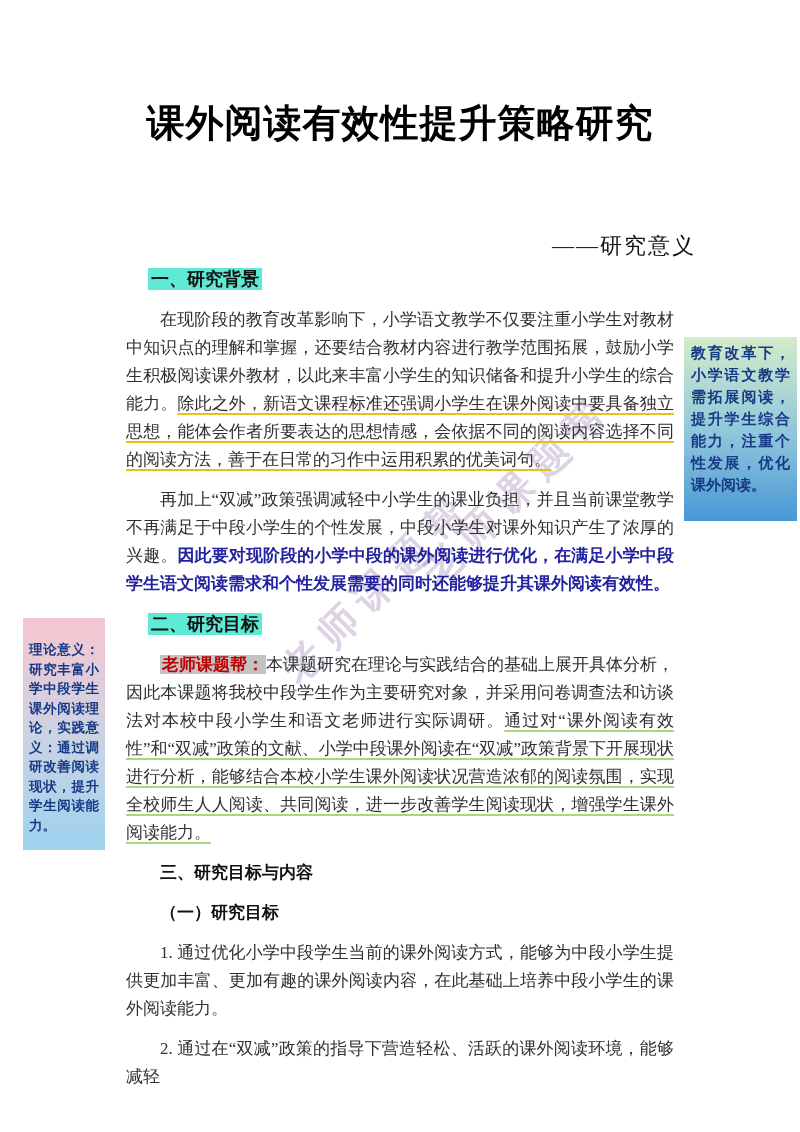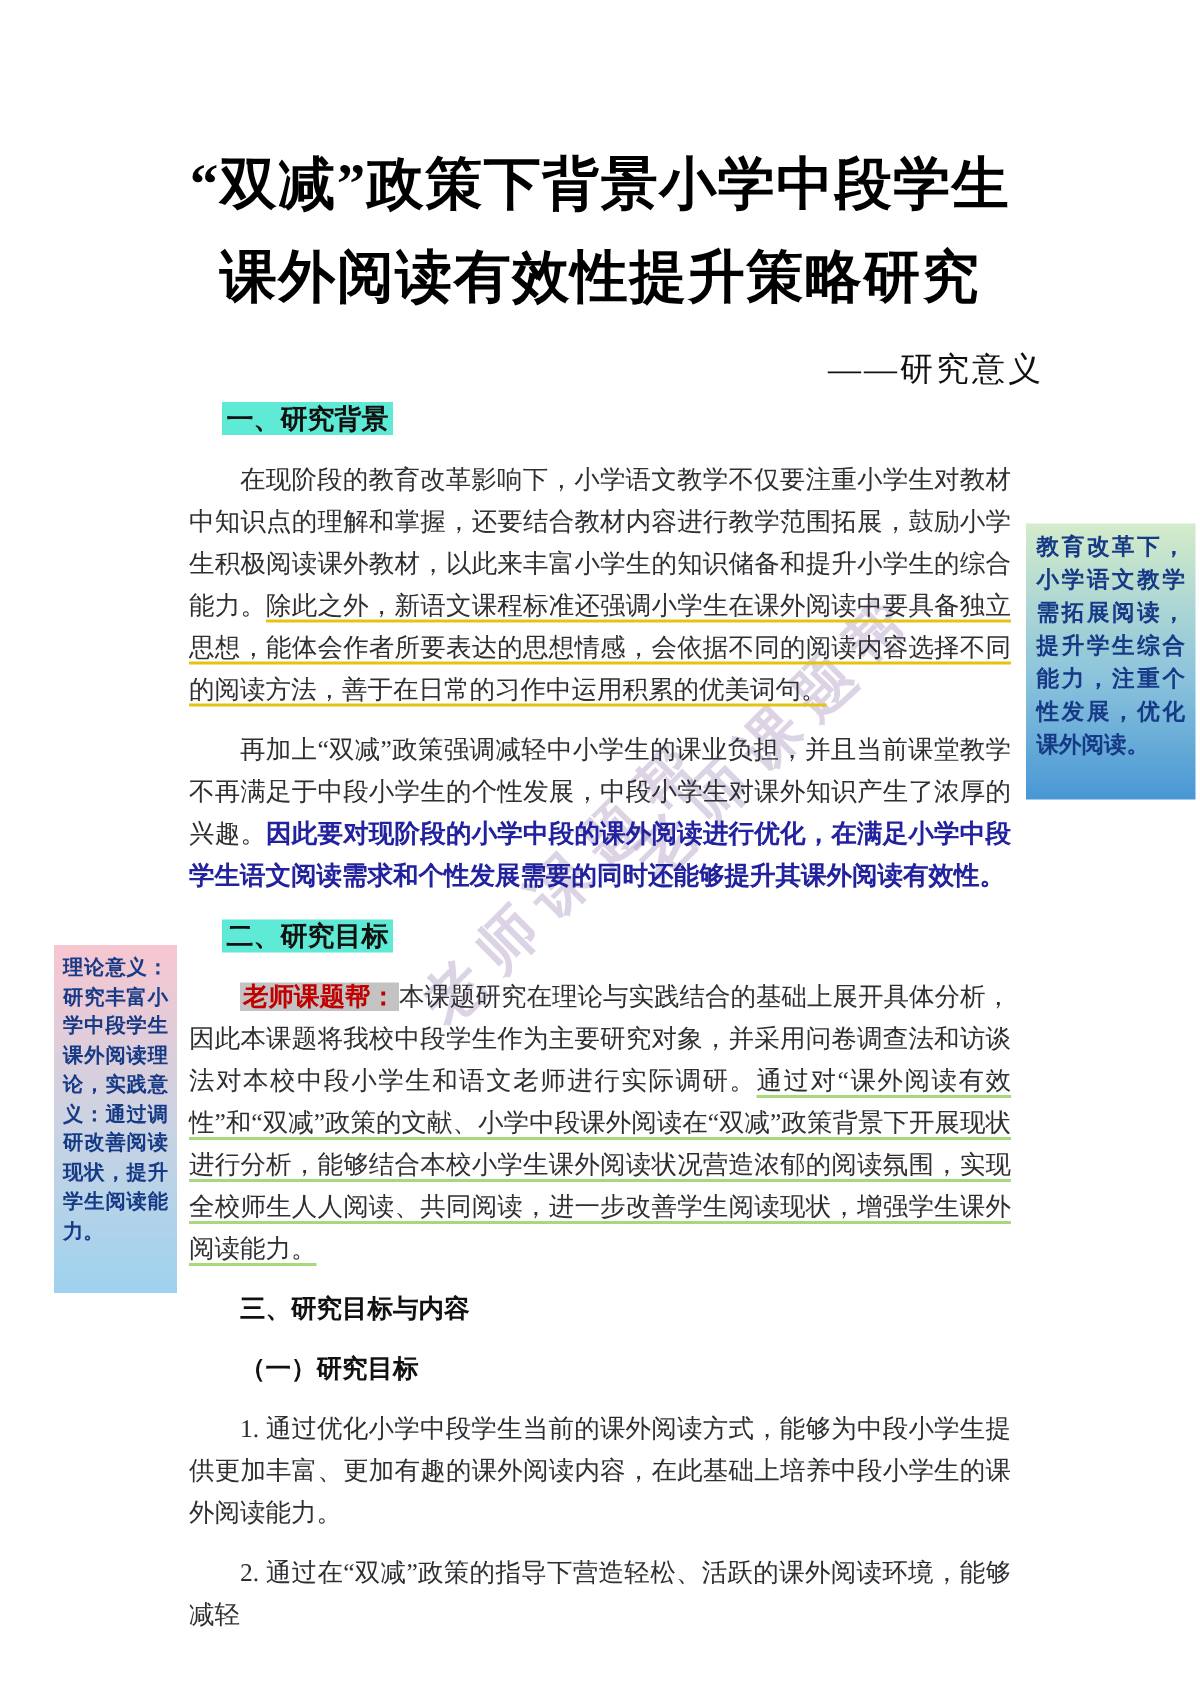--- a/index.html
+++ b/index.html
@@ -22,49 +22,48 @@
   .h-row{margin:3px 0 3px 0;text-indent:34px;}
   .hl-yellow{background:#5eead4;font-weight:bold;font-size:18px;color:#111;padding:1px 3px;}
   .u-gold{text-decoration:underline;text-decoration-color:#e3c313;text-decoration-thickness:2px;text-underline-offset:4px;}
   .u-teal{text-decoration:underline;text-decoration-color:#45b4b8;text-decoration-thickness:2px;text-underline-offset:4px;}
   .u-green{text-decoration:underline;text-decoration-color:#a7d97c;text-decoration-thickness:2px;text-underline-offset:4px;}
   .blue-bold{color:#22229e;font-weight:bold;}
   .label-red{color:#c00000;font-weight:bold;background:#c3c3c3;padding:0 2px;}
   .h-plain{font-weight:bold;color:#111;margin-top:5px !important;}
   .note{
     position:absolute;box-sizing:border-box;font-weight:bold;color:#173a86;
-    text-align:justify;overflow:hidden;margin-top:12px;
+    text-align:justify;overflow:hidden;
   }
   .note-right{
     left:684px;top:337px;width:113px;height:184px;
     padding:5px 7px;font-size:15px;line-height:22px;
     background:linear-gradient(180deg,#d4ecca 0%,#8cc4dc 55%,#4897d4 100%);
   }
   .note-left{
-    left:36px;top:618px;width:82px;height:232px;
-    padding:5px 6px;font-size:13.5px;line-height:19.5px;
+    left:23px;top:618px;width:82px;height:232px;
+    padding:22px 6px;font-size:13.5px;line-height:19.5px;
     background:linear-gradient(180deg,#f7c6d0 0%,#ccd3e2 50%,#9ed2ee 100%);
   }
   .watermark{
     position:absolute;color:rgba(162,140,184,0.38);font-size:40px;letter-spacing:10px;
     transform:rotate(-45deg);white-space:nowrap;pointer-events:none;font-weight:bold;
   }
   .wm1{left:252px;top:560px;}
   .wm2{left:392px;top:462px;}
 </style>
 </head>
 <body>
 
 <div class="page">
 
   <div class="watermark wm1">老师课题帮</div>
   <div class="watermark wm2">老师课题帮</div>
 
   <div class="doc-title">
-    <div>“双减”政策下背景小学中段学生</div>
     <div>课外阅读有效性提升策略研究</div>
   </div>
 
   <div class="doc-subtitle">——研究意义</div>
 
   <div class="content">
 
     <div class="h-row">
       <span class="hl-yellow">一、研究背景</span>
     </div>

